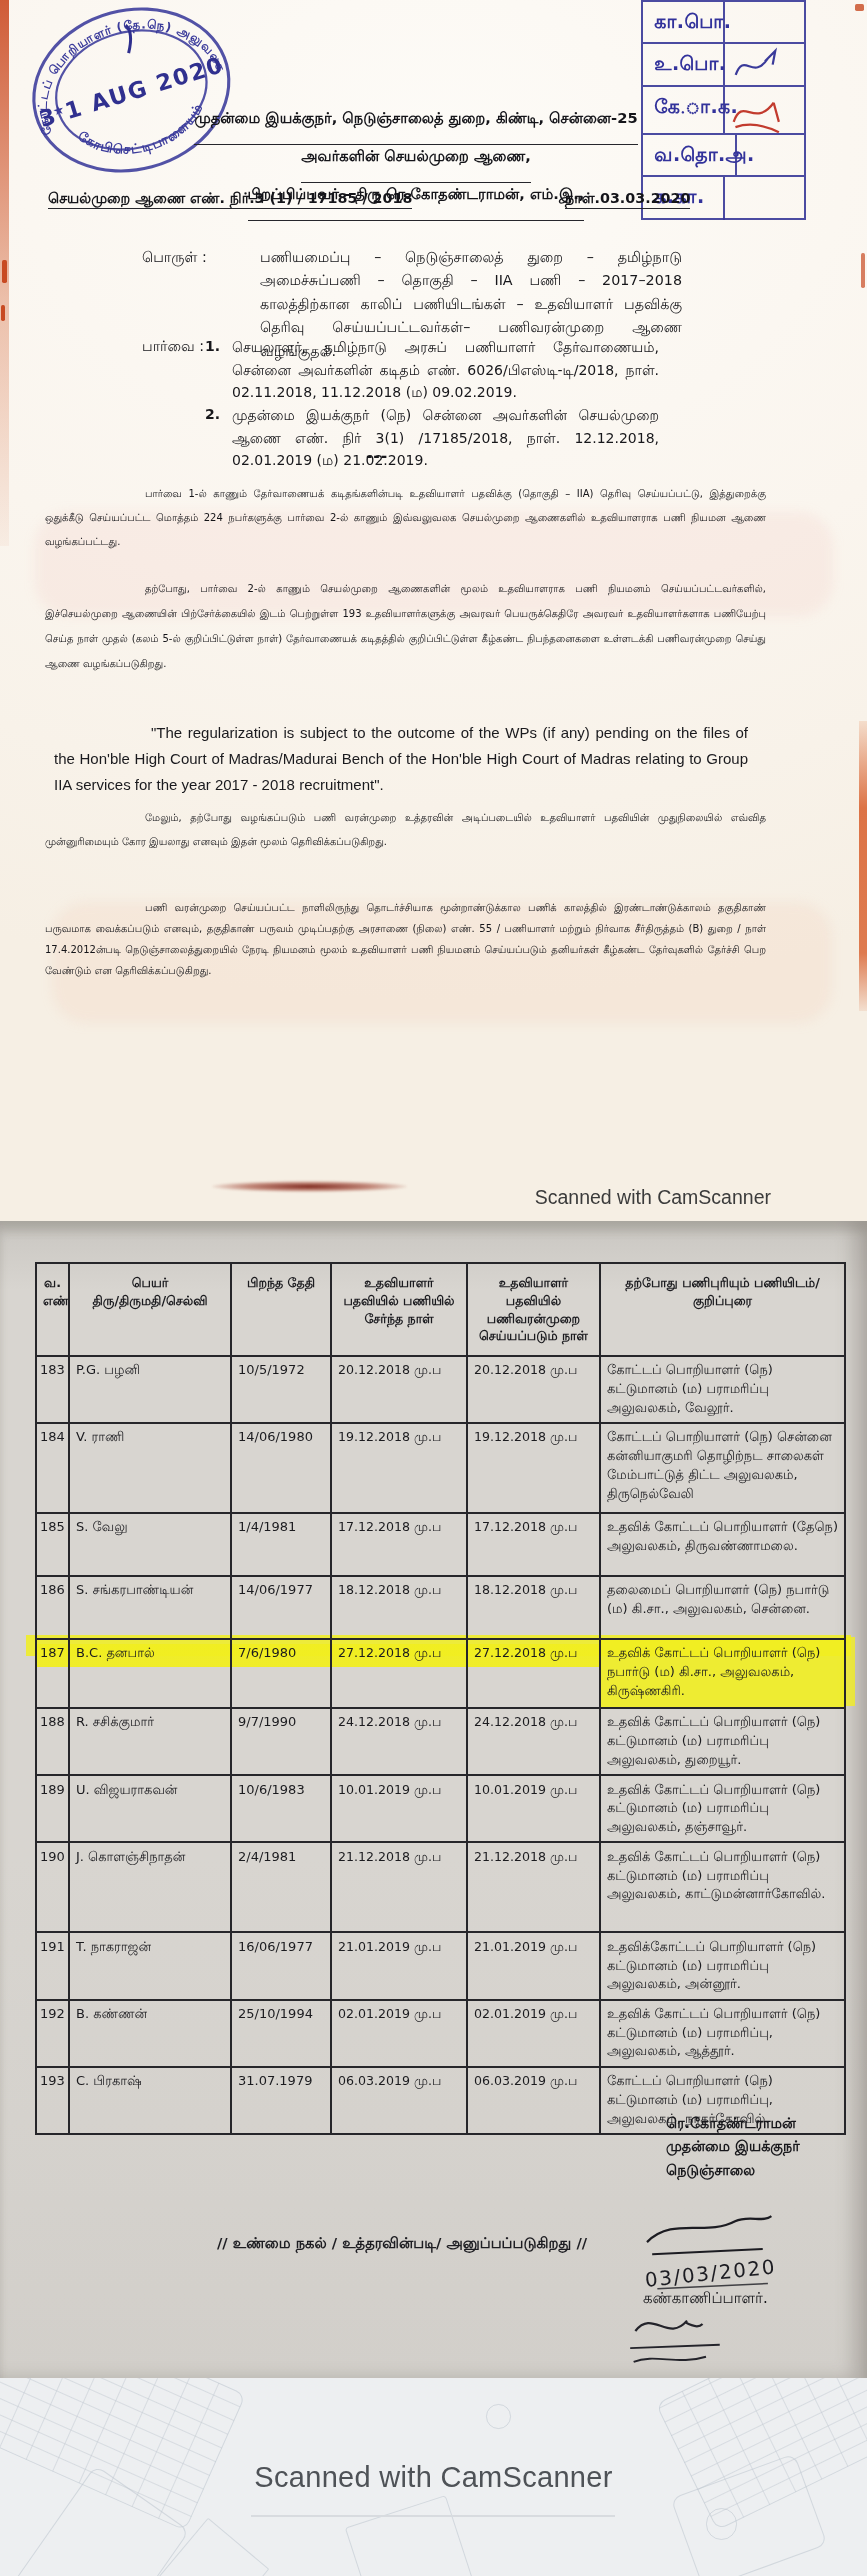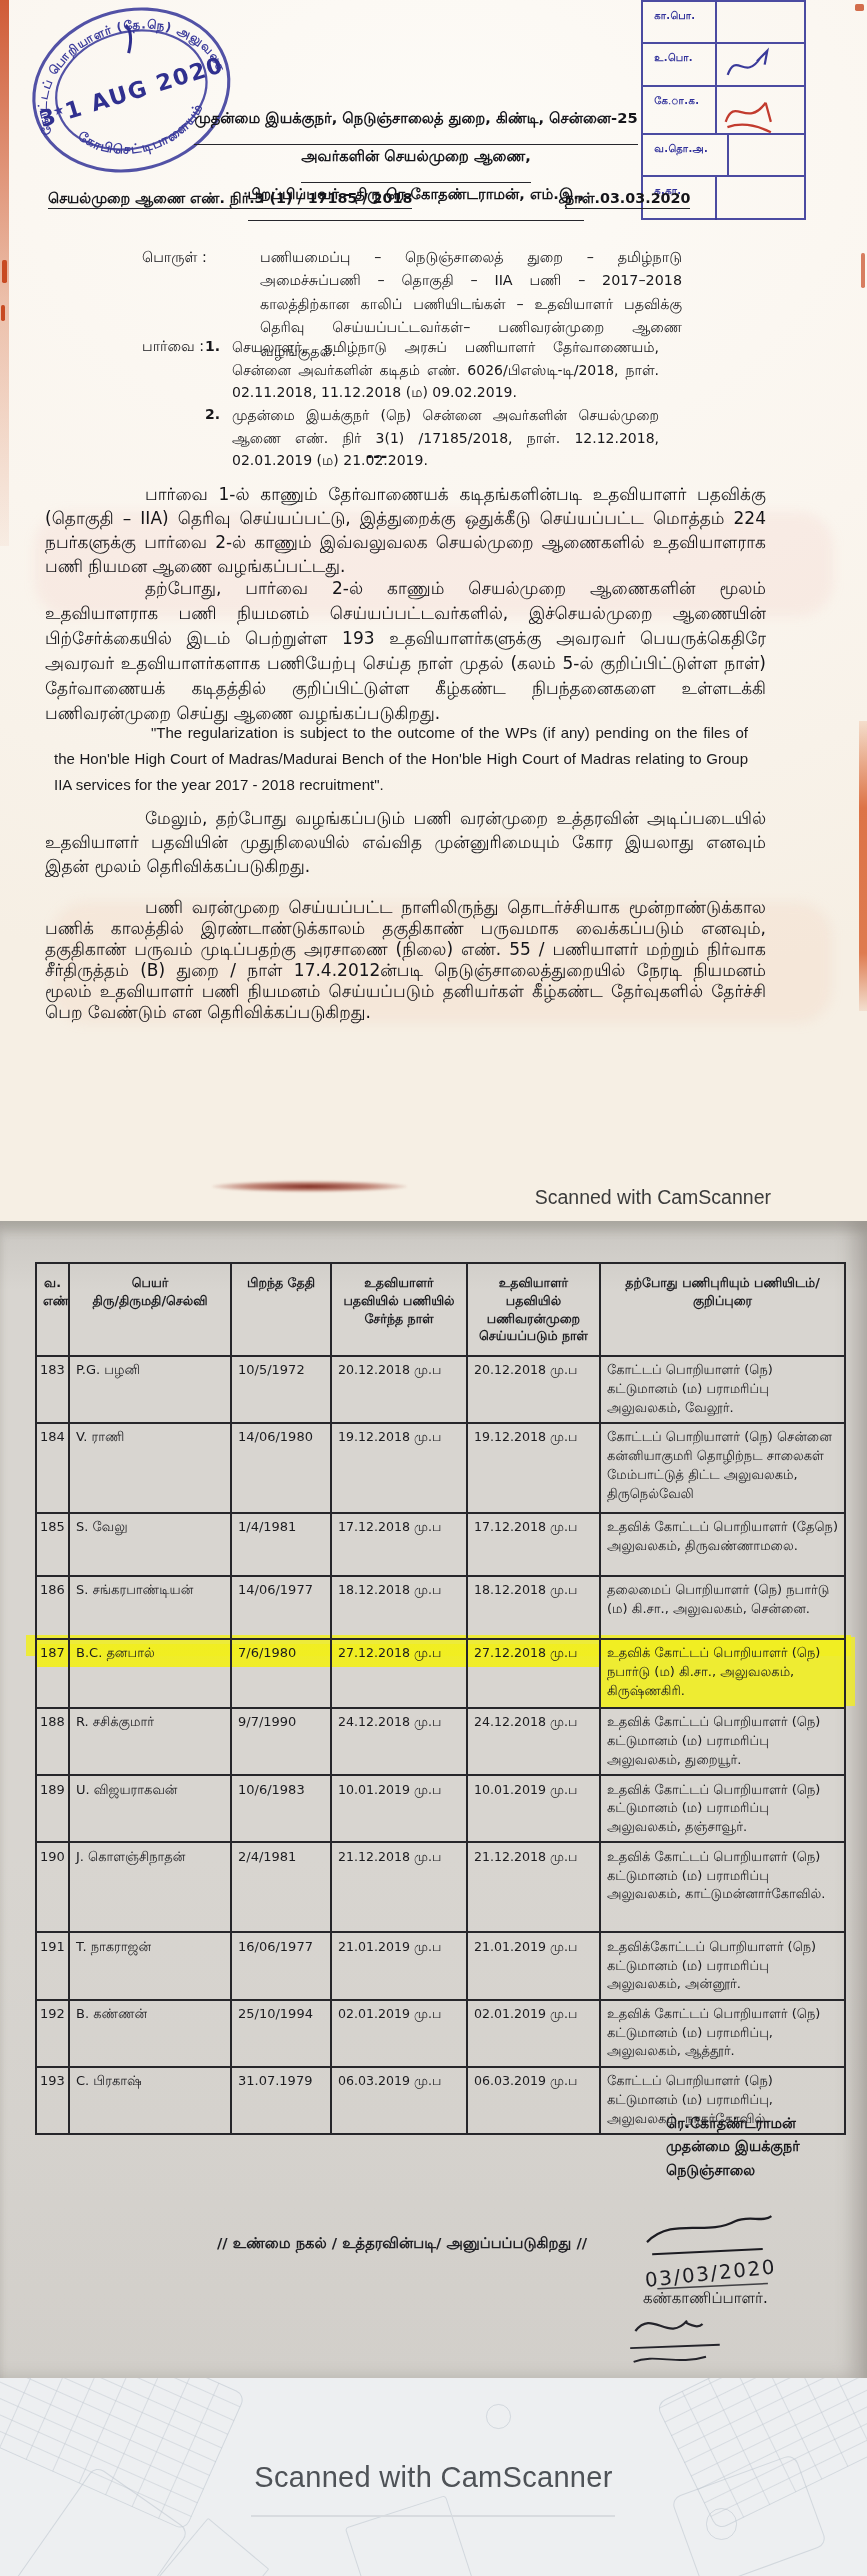--- a/index.html
+++ b/index.html
@@ -17,38 +17,38 @@
       background:linear-gradient(180deg,rgba(222,104,36,.15),rgba(214,84,30,.8) 30%,rgba(214,84,30,.75) 80%,rgba(214,84,30,.1));}
   .mark{position:absolute;background:#c84a22;border-radius:1.7px;}
   .smudge{position:absolute;left:212px;top:1181px;width:195px;height:11.3px;border-radius:50%;
       background:radial-gradient(ellipse at center,rgba(112,16,6,.9) 0%,rgba(140,30,12,.5) 45%,transparent 75%);
       filter:blur(1.3px);}
   .stamp{position:absolute;left:10.4px;top:0px;transform:rotate(-3deg);}
   .routing{position:absolute;left:641px;top:-40px;width:165px;height:260px;
       border:2.6px solid rgba(55,55,152,.9);box-sizing:border-box;z-index:2;}
   .rrow{position:relative;display:flex;border-top:2.6px solid rgba(55,55,152,.9);box-sizing:border-box;}
   .rrow.first{border-top:none;}
-  .rlabel{width:72px;box-sizing:border-box;padding:7.8px 3.5px 0 11.3px;font-weight:bold;
-      font-size:10px;color:#32329b;letter-spacing:0.4px;}
+  .rlabel{width:80px;box-sizing:border-box;padding:7.8px 3.5px 0 11.3px;font-weight:bold;
+      font-size:19px;color:#32329b;letter-spacing:0.4px;}
   .rval{flex:1;border-left:2.6px solid rgba(55,55,152,.9);position:relative;}
   .rval svg{position:absolute;left:0;top:0;overflow:visible;}
   .letterhead{position:absolute;left:160px;top:108px;width:512px;text-align:center;
       font-size:14.7px;font-weight:bold;color:#15151a;line-height:20px;z-index:1;}
   .letterhead span{display:inline-block;border-bottom:1.4px solid #26262c;padding-bottom:16px;margin-bottom:0.9px;}
   .orderline{position:absolute;top:190px;font-size:14.3px;font-weight:bold;color:#15151a;z-index:3;}
   .orderline span{border-bottom:1.4px solid #26262c;padding-bottom:1.7px;}
   .o-no{left:48px;} .o-date{left:565px;}
   .lbl{position:absolute;font-size:14.3px;font-weight:normal;color:#17171b;margin-left:6px;}
   .subject-text{position:absolute;left:230px;top:246px;width:422px;font-size:14.3px;
       color:#17171b;line-height:23.4px;text-align:justify;font-weight:500;margin-left:30px;}
   .ref-num{position:absolute;font-size:14px;font-weight:bold;color:#17171b;}
   .ref-text{position:absolute;width:427px;font-size:14px;color:#17171b;line-height:22.5px;text-align:justify;}
   .divider{position:absolute;left:0;top:447px;width:754px;text-align:center;
       font-weight:bold;font-size:15.6px;letter-spacing:0.9px;color:#17171b;}
-  .para{position:absolute;left:45px;width:721px;font-size:17px;color:#141418;
+  .para{position:absolute;left:45px;width:721px;font-size:10px;color:#141418;
       text-align:justify;text-indent:100px;}
   .p1{top:482px;line-height:24px;}
   .p2{top:576px;line-height:25px;}
   .pq{left:54px;top:720px;width:694px;line-height:26px;font-size:15px;text-indent:97px;
       font-family:"Liberation Sans",sans-serif;color:#1a1a1e;}
   .p3{top:806px;line-height:24px;}
   .p4{top:897px;line-height:21px;}
   .cam1{position:absolute;left:520px;top:1186px;width:251px;text-align:right;
       font-family:"Liberation Sans",sans-serif;font-size:19.5px;color:#3b3b3b;}
   

